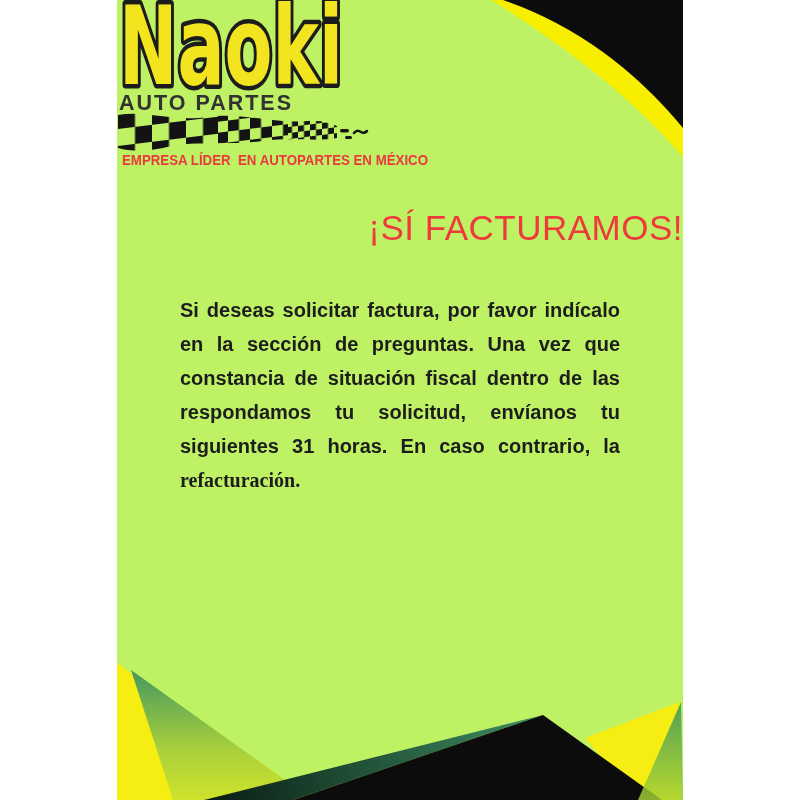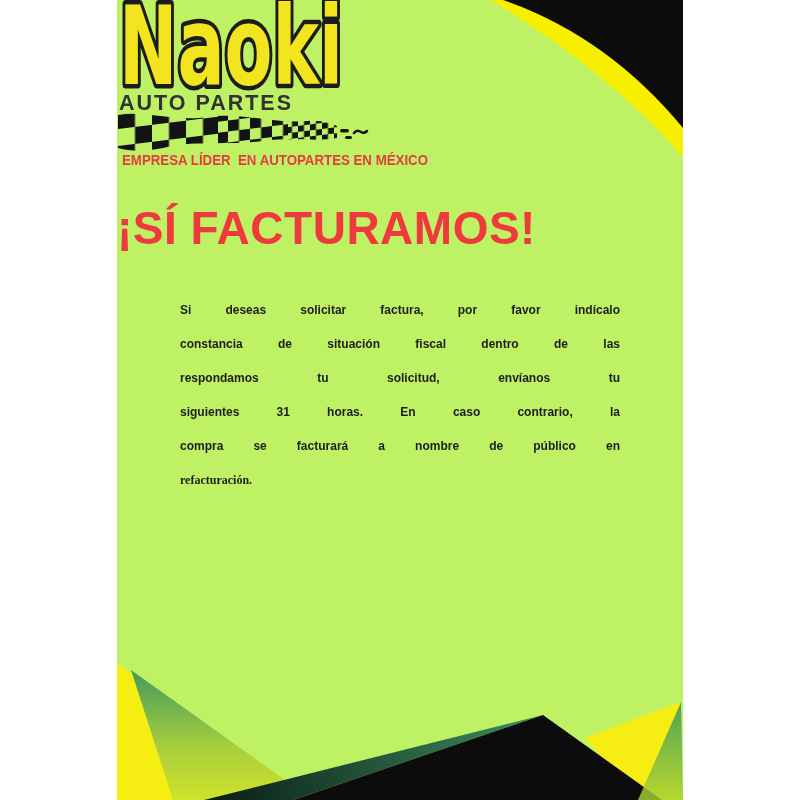--- a/index.html
+++ b/index.html
@@ -14,26 +14,26 @@
   }
   .corner-decor{position:absolute;top:0;left:0;width:566px;height:170px;display:block;}
   .logo-block{position:absolute;top:0;left:0;width:320px;height:172px;display:block;}
   .naoki{
     font-family:"DejaVu Sans",sans-serif;font-weight:bold;
   }
   .subtitle-text{font-family:"Liberation Sans",sans-serif;font-weight:bold;}
   .tagline-text{font-family:"Liberation Sans",sans-serif;font-weight:bold;}
   .heading{
     position:absolute;top:204px;left:0;width:566px;margin:0;
-    text-align:left;font-weight:bold;font-size:46px;line-height:48px;
+    text-align:right;font-weight:normal;font-size:35px;line-height:48px;
     color:#ee3a3c;letter-spacing:0.5px;
   }
   .body-block{position:absolute;top:293px;left:63px;width:440px;}
   .bline{
-    font-weight:bold;font-size:12px;line-height:34px;color:#1d1d1d;
+    font-weight:bold;font-size:20px;line-height:34px;color:#1d1d1d;
     text-align:justify;text-align-last:justify;white-space:normal;
   }
   .bline.last{text-align-last:left;font-family:Liberation Serif, serif;}
   .bottom-decor{position:absolute;bottom:0;left:0;width:566px;height:160px;display:block;}
 </style>
 </head>
 <body>
 
 <div class="stage">
   <div class="flyer">
@@ -78,24 +78,24 @@
         <path d="M236,21 q3,-4 7,-1 q3,2 6,-1" stroke="#141414" stroke-width="2.5" fill="none" stroke-linecap="round"></path>
       </g>
 
       <text class="tagline-text" x="5" y="165" font-size="15.5" textLength="306" lengthAdjust="spacingAndGlyphs" fill="#e93a40" xml:space="preserve">EMPRESA LÍDER  EN AUTOPARTES EN MÉXICO</text>
     </svg>
 
     <h1 class="heading">¡SÍ FACTURAMOS!</h1>
 
     <div class="body-block">
       <div class="bline">Si deseas solicitar factura, por favor indícalo</div>
+      <div class="bline">en la sección de preguntas. Una vez que</div>
       <div class="bline">constancia de situación fiscal dentro de las</div>
       <div class="bline">respondamos tu solicitud, envíanos tu</div>
       <div class="bline">siguientes 31 horas. En caso contrario, la</div>
-      <div class="bline">compra se facturará a nombre de público en</div>
       <div class="bline last">refacturación.</div>
     </div>
 
     <svg class="bottom-decor" viewBox="0 0 566 160" preserveAspectRatio="none" aria-hidden="true">
       <defs>
         <linearGradient id="gl" x1="0" y1="0" x2="0" y2="1">
           <stop offset="0" stop-color="#44985f"></stop>
           <stop offset="0.6" stop-color="#a8cf3d"></stop>
           <stop offset="1" stop-color="#cfe32a"></stop>
         </linearGradient>

